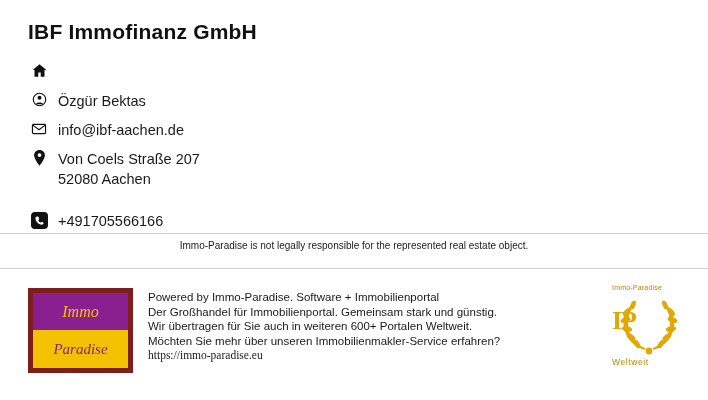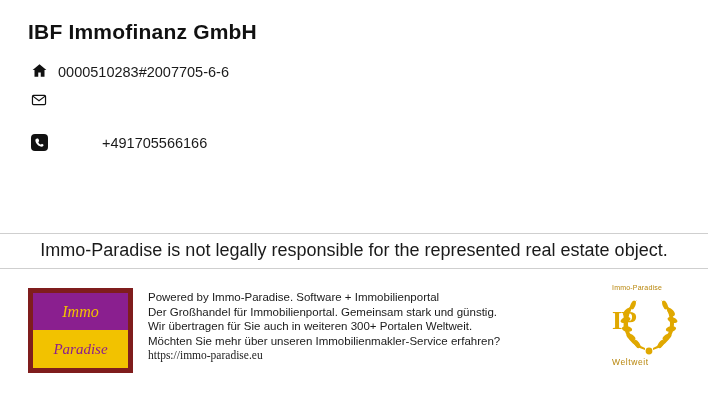--- a/index.html
+++ b/index.html
@@ -58,21 +58,20 @@
     font-size: 14.5px;
     color: #1a1a1a;
     line-height: 20px;
     padding-left: 8px;
   }
   .contact-row .txt .line2 {
     display: block;
   }
   .phone-row {
     margin-top: 22px;
-    gap: 44px;
   }
 
   svg.glyph {
     display: block;
   }
 
   
   .phone-box {
     width: 17px;
     height: 17px;
@@ -93,21 +92,21 @@
   }
   .divider-top { top: 233px; }
   .divider-bottom { top: 268px; }
 
   .disclaimer {
     position: absolute;
     left: 0;
     top: 240px;
     width: 708px;
     text-align: center;
-    font-size: 18px;
+    font-size: 10px;
     color: #1a1a1a;
   }
 
   
   .footer {
     position: absolute;
     left: 0;
     top: 278px;
     width: 708px;
     height: 110px;
@@ -213,33 +212,55 @@
   <div class="title">IBF Immofinanz GmbH</div>
 
   <div class="contact-list">
 
     <div class="contact-row">
       <span class="ico">
         <svg class="glyph" width="15" height="15" viewBox="0 0 24 24" fill="#111111">
           <path d="M12 2 L1 11 h3 v11 h6 v-7 h4 v7 h6 V11 h3 z"></path>
         </svg>
       </span>
-      <span class="txt">0000510283#2007705-6-6</span>
-    </div>
-
+    </div>
+
+    <div class="contact-row">
+      <span class="ico">
+        <svg class="glyph" width="15" height="15" viewBox="0 0 24 24" fill="none" stroke="#111111" stroke-width="1.8">
+          <circle cx="12" cy="12" r="10"></circle>
+          <circle cx="12" cy="9.3" r="3.2" fill="#111111" stroke="none"></circle>
+          <path d="M5.8 19.4 C7.2 15.8 16.8 15.8 18.2 19.4" fill="#111111" stroke="none"></path>
+        </svg>
+      </span>
+      <span class="txt">Özgür Bektas</span>
+    </div>
 
     <div class="contact-row">
       <span class="ico">
         <svg class="glyph" width="16" height="16" viewBox="0 0 24 24" fill="none" stroke="#111111" stroke-width="1.8">
           <rect x="2.2" y="5" width="19.6" height="14" rx="1.6"></rect>
           <path d="M2.8 6.2 L12 13.2 L21.2 6.2"></path>
         </svg>
       </span>
-    </div>
-
+      <span class="txt">info@ibf-aachen.de</span>
+    </div>
+
+    <div class="contact-row">
+      <span class="ico">
+        <svg class="glyph" width="13" height="16" viewBox="0 0 16 22" fill="#111111">
+          <path d="M8 0 C3.6 0 0.6 3.2 0.6 7.2 C0.6 12.4 8 21.6 8 21.6 C8 21.6 15.4 12.4 15.4 7.2 C15.4 3.2 12.4 0 8 0 Z"></path>
+          <circle cx="8" cy="7" r="2.6" fill="#ffffff"></circle>
+        </svg>
+      </span>
+      <span class="txt">
+        <span>Von Coels Straße 207</span>
+        <span class="line2">52080 Aachen</span>
+      </span>
+    </div>
 
     <div class="contact-row phone-row">
       <span class="ico">
         <span class="phone-box">
           <svg class="glyph" width="11" height="11" viewBox="0 0 24 24" fill="#ffffff">
             <path d="M6.6 3 C5.2 3 3 5 3 6.6 c0 7.6 6.8 14.4 14.4 14.4 1.6 0 3.6-2.2 3.6-3.6 0-.6-2.9-2.6-3.6-2.6-.9 0-2.1 2-2.7 1.8-2-.7-4.6-3.3-5.3-5.3-.2-.6 1.8-1.8 1.8-2.7C11.2 5.9 9.2 3 8.6 3 z"></path>
           </svg>
         </span>
       </span>
       <span class="txt">+491705566166</span>
@@ -258,21 +279,21 @@
         <span>Immo</span>
       </div>
       <div class="yellow">
         <span>Paradise</span>
       </div>
     </div>
 
     <div class="footer-text">
       <div>Powered by Immo-Paradise. Software + Immobilienportal</div>
       <div>Der Großhandel für Immobilienportal. Gemeinsam stark und günstig.</div>
-      <div>Wir übertragen für Sie auch in weiteren 300+ Portalen Weltweit.</div>
+      <div>Wir übertragen für Sie auch in weiteren 600+ Portalen Weltweit.</div>
       <div>Möchten Sie mehr über unseren Immobilienmakler-Service erfahren?</div>
       <div><a href="#">https://immo-paradise.eu</a></div>
     </div>
 
     <div class="badge">
       <div class="badge-top">Immo-Paradise</div>
       <div class="wreath-wrap">
         <svg class="glyph" width="74" height="64" viewBox="0 0 74 64">
           <g fill="#e0a800">
 

